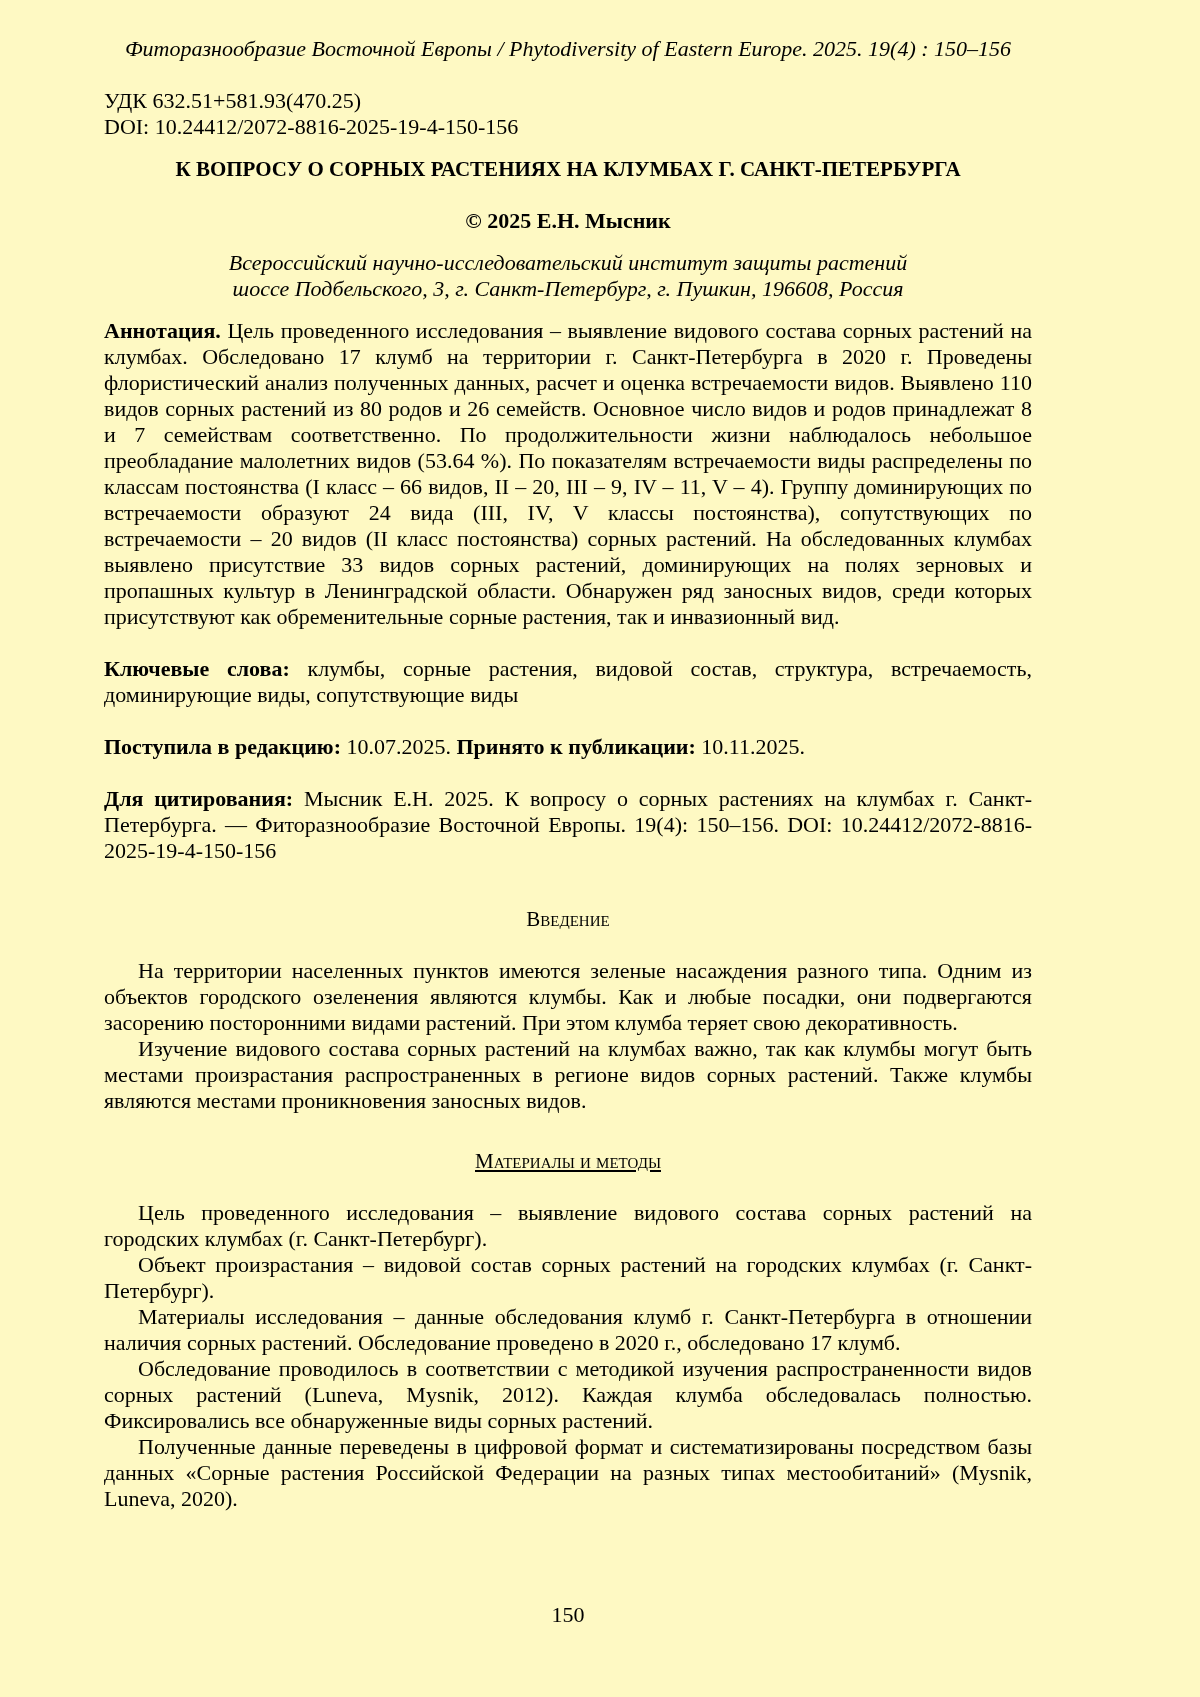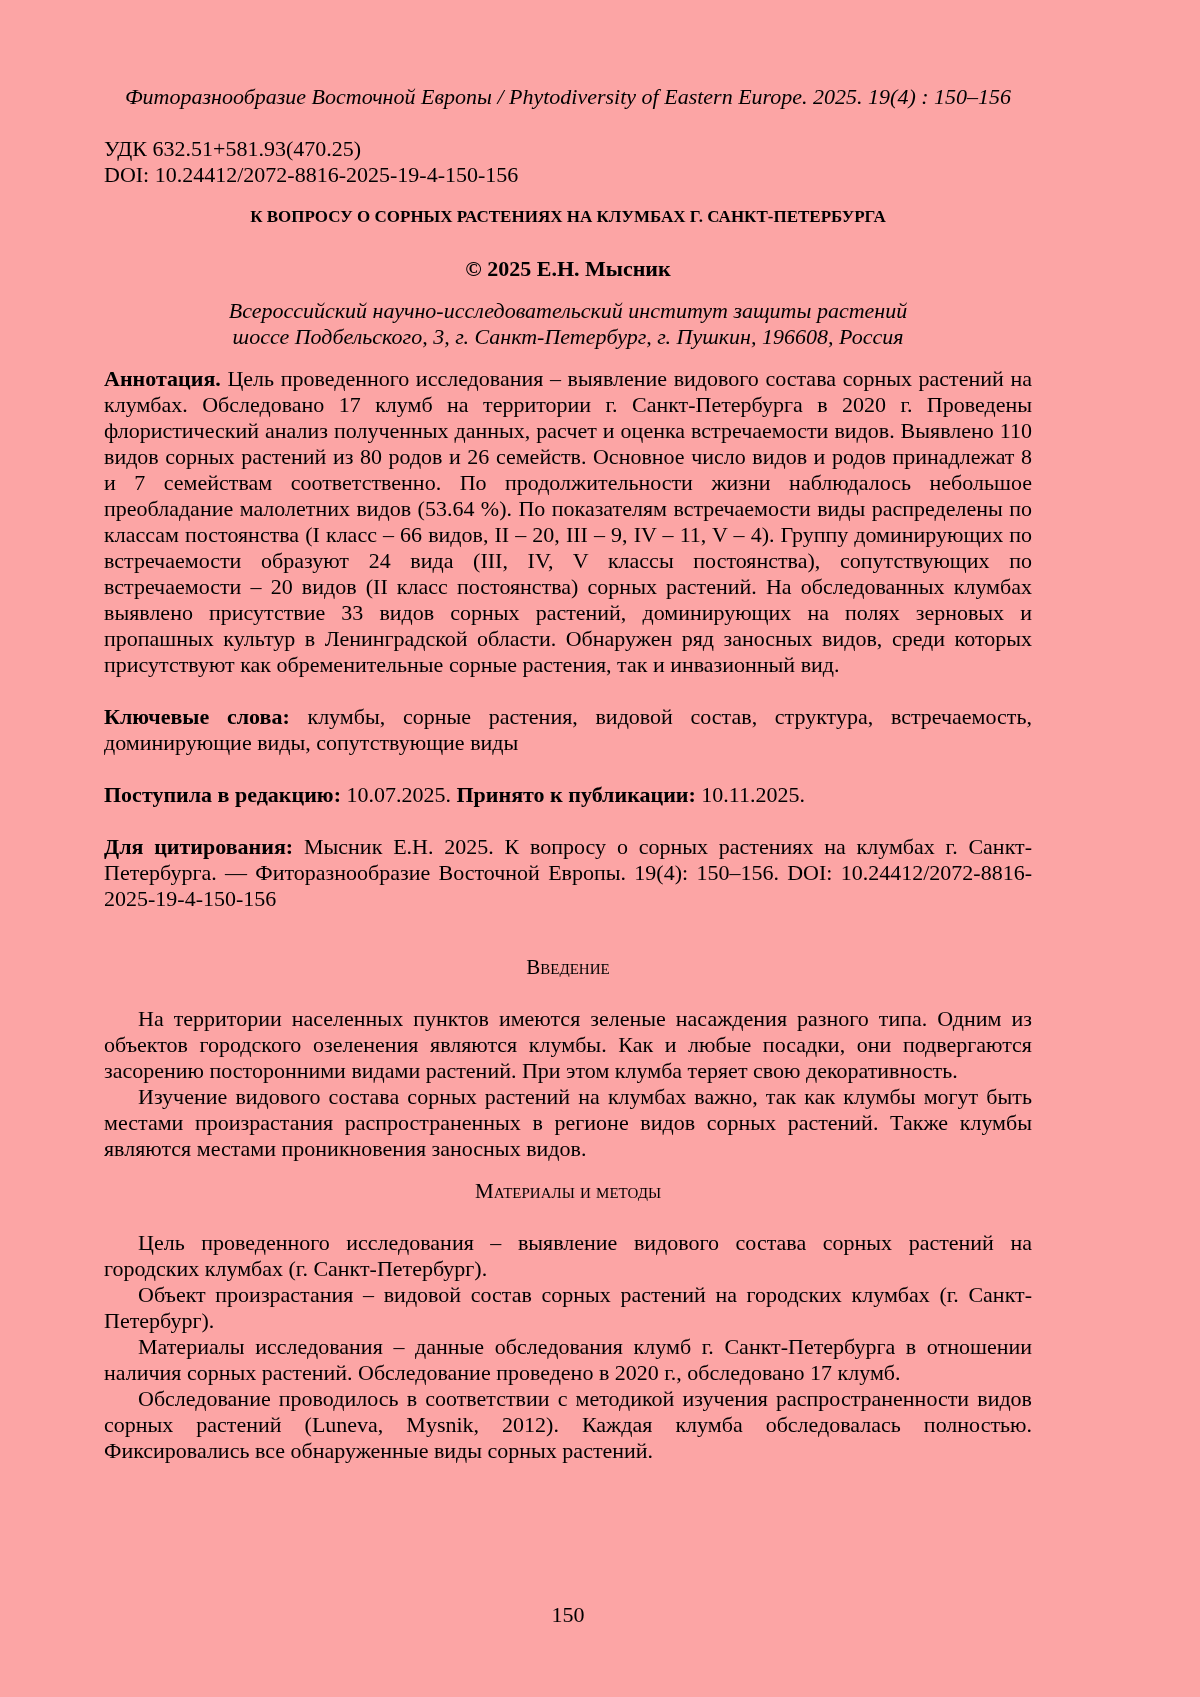--- a/index.html
+++ b/index.html
@@ -14,36 +14,36 @@
     font-size: 22px;
     line-height: 26px;
     color: #000000;
     -webkit-font-smoothing: antialiased;
   }
   .page {
     position: relative;
     box-sizing: border-box;
     width: 1200px;
     height: 1697px;
-    padding: 84px 168px 0 104px;
-    background: #fca5a5;
+    padding: 36px 168px 0 104px;
+    background: #fef9c3;
     overflow: hidden;
   }
   .running-head {
     text-align: center;
     font-style: italic;
     margin: 0 0 26px 0;
   }
   .udc-block {
     margin: 0 0 16px 0;
   }
   .article-title {
     text-align: center;
     font-weight: bold;
-    font-size: 17px;
+    font-size: 21px;
     line-height: 26px;
     margin: 0 0 26px 0;
   }
   .author-line {
     text-align: center;
     font-weight: bold;
     margin: 0 0 16px 0;
   }
   .affiliation {
     text-align: center;
@@ -59,21 +59,22 @@
   }
   .section-heading {
     text-align: center;
     font-variant: small-caps;
     font-weight: normal;
     font-size: 21px;
     line-height: 26px;
     margin: 0 0 26px 0;
   }
   .section-heading.not-first {
-    margin-top: 16px;
+    margin-top: 34px;
+    text-decoration: underline;
   }
   .body-par {
     text-align: justify;
     text-indent: 34px;
     margin: 0;
   }
   .page-number {
     position: absolute;
     top: 1602px;
     left: 104px;
@@ -115,16 +116,17 @@
 
   <p class="body-par">На территории населенных пунктов имеются зеленые насаждения разного типа. Одним из объектов городского озеленения являются клумбы. Как и любые посадки, они подвергаются засорению посторонними видами растений. При этом клумба теряет свою декоративность.</p>
   <p class="body-par">Изучение видового состава сорных растений на клумбах важно, так как клумбы могут быть местами произрастания распространенных в регионе видов сорных растений. Также клумбы являются местами проникновения заносных видов.</p>
 
   <h2 class="section-heading not-first">Материалы и методы</h2>
 
   <p class="body-par">Цель проведенного исследования – выявление видового состава сорных растений на городских клумбах (г. Санкт-Петербург).</p>
   <p class="body-par">Объект произрастания – видовой состав сорных растений на городских клумбах (г. Санкт-Петербург).</p>
   <p class="body-par">Материалы исследования – данные обследования клумб г. Санкт-Петербурга в отношении наличия сорных растений. Обследование проведено в 2020 г., обследовано 17 клумб.</p>
   <p class="body-par">Обследование проводилось в соответствии с методикой изучения распространенности видов сорных растений (Luneva, Mysnik, 2012). Каждая клумба обследовалась полностью. Фиксировались все обнаруженные виды сорных растений.</p>
+  <p class="body-par">Полученные данные переведены в цифровой формат и систематизированы посредством базы данных «Сорные растения Российской Федерации на разных типах местообитаний» (Mysnik, Luneva, 2020).</p>
 
   <div class="page-number">150</div>
 
 </div>
 
 </body></html>

